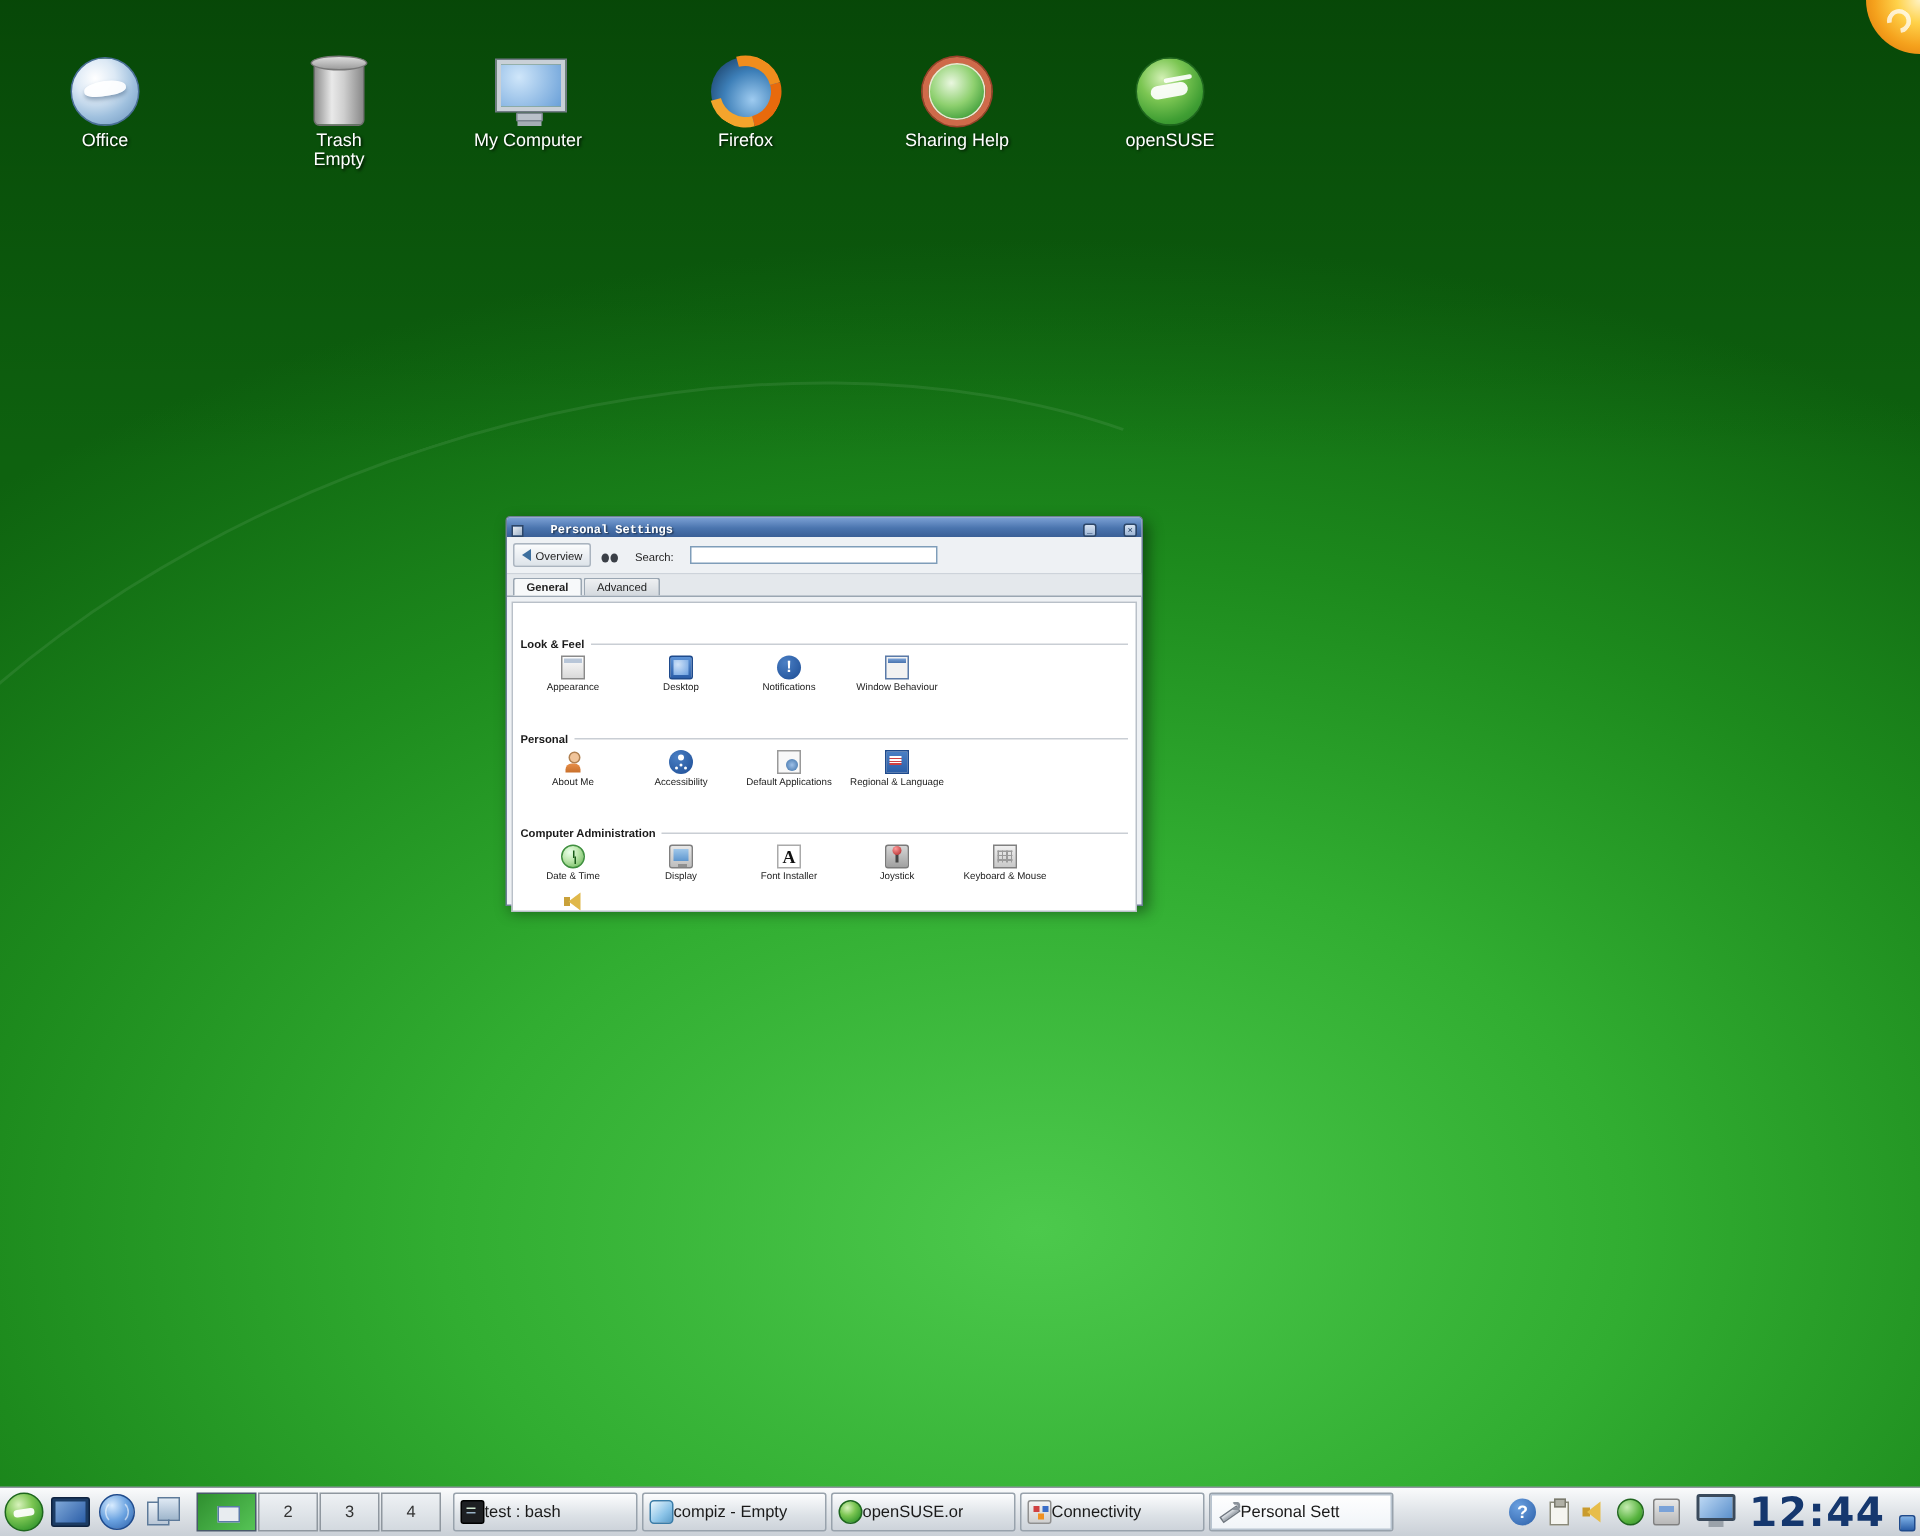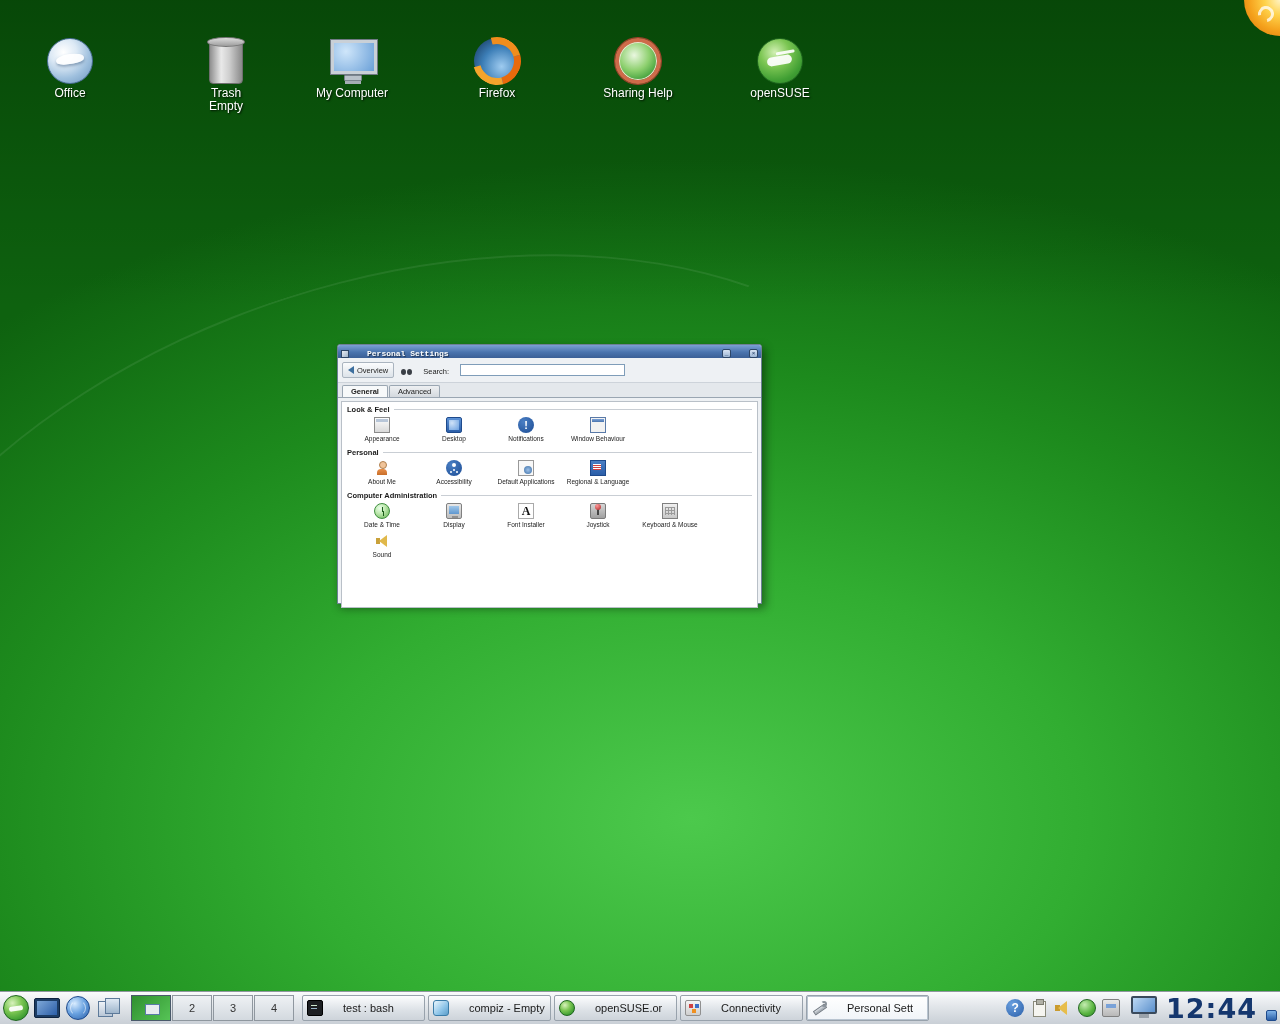--- a/index.html
+++ b/index.html
@@ -68,21 +68,21 @@
   .search-wrap{display:flex;align-items:flex-end;gap:11px;font-size:7.5px;color:#222;}
   .binoculars-icon{position:relative;width:11px;height:9px;}
   .binoculars-icon::before{content:"";position:absolute;left:0;top:2px;width:5px;height:6px;border-radius:50%;background:#3a3f46;}
   .binoculars-icon::after{content:"";position:absolute;right:0;top:2px;width:5px;height:6px;border-radius:50%;background:#3a3f46;}
   .search-input{width:165px;height:12px;border:1px solid #7f9db9;font-size:8px;padding:0 2px;background:#fff;box-sizing:border-box;}
   .tabs{display:flex;align-items:center;height:14px;padding:0 4px;gap:1px;border-bottom:1px solid #9aa6b2;background:#e4e8ec;}
   .tab{font-size:7.5px;padding:1px 8px;border:1px solid #9aa6b2;border-bottom:none;border-radius:2px 2px 0 0;
     background:linear-gradient(#eef0f2,#d4d9de);color:#222;position:relative;top:1px;}
   .tab.active{background:#f7f9fa;font-weight:bold;}
   .content{margin:3px;background:#fff;border:1px solid #b9c0c8;height:203px;overflow:hidden;padding:1px 0;}
-  .sec-head{display:flex;align-items:center;gap:4px;padding:2px 5px 1px;font-size:7.5px;font-weight:bold;color:#1a1a1a;}
+  .sec-head{display:flex;align-items:center;gap:4px;padding:2px 5px 1px;font-size:7.5px;font-weight:bold;color:#1a1a1a;margin-top:20px;}
   .sec-line{flex:1;height:1px;background:#c9ced4;}
   .sec-items{display:flex;flex-wrap:wrap;padding:0 0 1px 4px;width:372px;}
   .sitem{width:72px;text-align:center;padding:2px 0 3px;cursor:default;}
   .sicon{display:block;width:16px;height:16px;margin:0 auto 2px;position:relative;}
   .slabel{font-size:6.5px;color:#222;white-space:nowrap;display:block;}
 
   .ic-appearance{background:linear-gradient(#fdfdfd,#d9d9d9);border:1px solid #8a8a8a;box-sizing:border-box;}
   .ic-appearance::before{content:"";position:absolute;left:1px;right:1px;top:1px;height:3px;background:#b8c6d8;}
   .ic-desktop{background:linear-gradient(#5c92d6,#2b5ea8);border:1px solid #1e4a8c;box-sizing:border-box;border-radius:2px;}
   .ic-desktop::before{content:"";position:absolute;inset:2px;background:radial-gradient(circle at 30% 30%, #cfe2f8, #6ba0e0);}
@@ -148,21 +148,21 @@
   .pi-files{width:22px;height:20px;position:relative;}
   .pi-files::before{content:"";position:absolute;left:0;top:3px;width:13px;height:14px;
     background:linear-gradient(#eef3f8,#b8c6d6);border:1px solid #5d7a9a;}
   .pi-files::after{content:"";position:absolute;right:0;top:0;width:13px;height:14px;
     background:linear-gradient(#dfe9f4,#9fb6cc);border:1px solid #5d7a9a;}
   .pager{display:flex;gap:1px;margin:0 5px;flex:0 0 auto;}
   .pcell{width:40px;height:26px;border:1px solid #8f979f;box-sizing:border-box;
     background:linear-gradient(#eef1f4,#d3d9df);display:flex;align-items:center;justify-content:center;font-size:11px;color:#333;}
   .pcell.active{background:linear-gradient(135deg,#2f8f2f,#56c456);border-color:#49596a;position:relative;}
   .pcell.active::after{content:"";position:absolute;left:13px;top:8px;width:13px;height:9px;background:#e8ecf0;border:1px solid #5a7aa8;}
-  .task{height:26px;flex:0 0 123px;display:flex;align-items:center;gap:20px;padding:0 4px;border:1px solid #98a2ac;border-radius:2px;
+  .task{height:26px;flex:0 0 123px;display:flex;align-items:center;gap:0;padding:0 4px;border:1px solid #98a2ac;border-radius:2px;
     background:linear-gradient(#fcfdfe,#dce1e6 60%,#cdd3da);box-sizing:border-box;overflow:hidden;}
   .task.active{background:linear-gradient(#ffffff,#f0f4f8);box-shadow:inset 0 0 0 1px #b8c4d0;}
   .tlabel{font-size:11px;color:#1a1a1a;white-space:nowrap;overflow:hidden;}
   .ticon{flex:0 0 16px;height:16px;position:relative;}
   .t-terminal{background:#1d1f22;border:1px solid #000;border-radius:2px;box-sizing:border-box;}
   .t-terminal::after{content:"";position:absolute;left:3px;top:4px;width:6px;height:1px;background:#cfe8cf;box-shadow:0 3px 0 #9ab4c8;}
   .t-dolphin{background:linear-gradient(135deg,#eaf6fd,#8cc4e8 60%,#5b9cc8);border:1px solid #3a7ca8;border-radius:3px;box-sizing:border-box;}
   .t-suse{border-radius:50%;border:1px solid #1e661e;box-sizing:border-box;
     background:radial-gradient(circle at 35% 30%, #d8f2bc, #7cc653 40%, #3f9e33 75%, #2a7f26);}
   .t-compiz{background:linear-gradient(#f4f4f4,#cfcfcf);border:1px solid #909090;border-radius:2px;box-sizing:border-box;}

